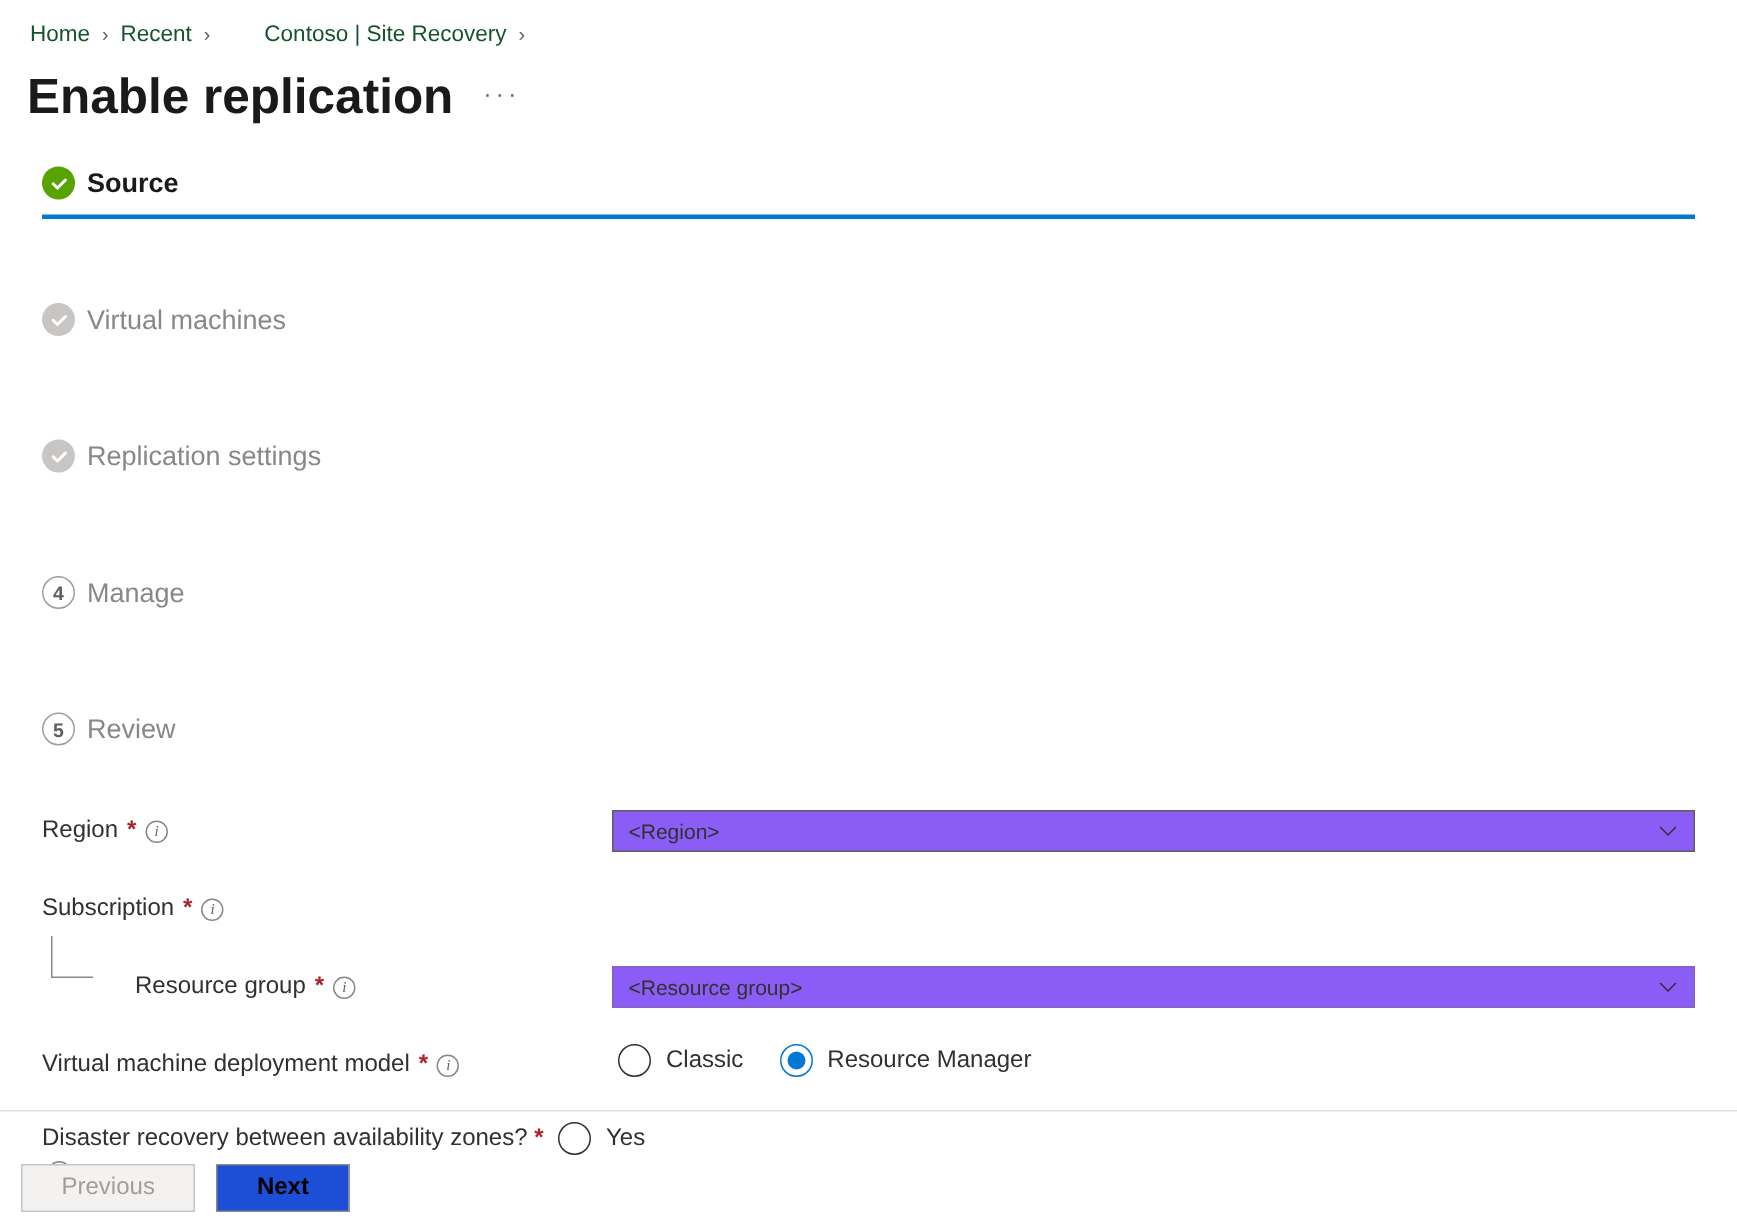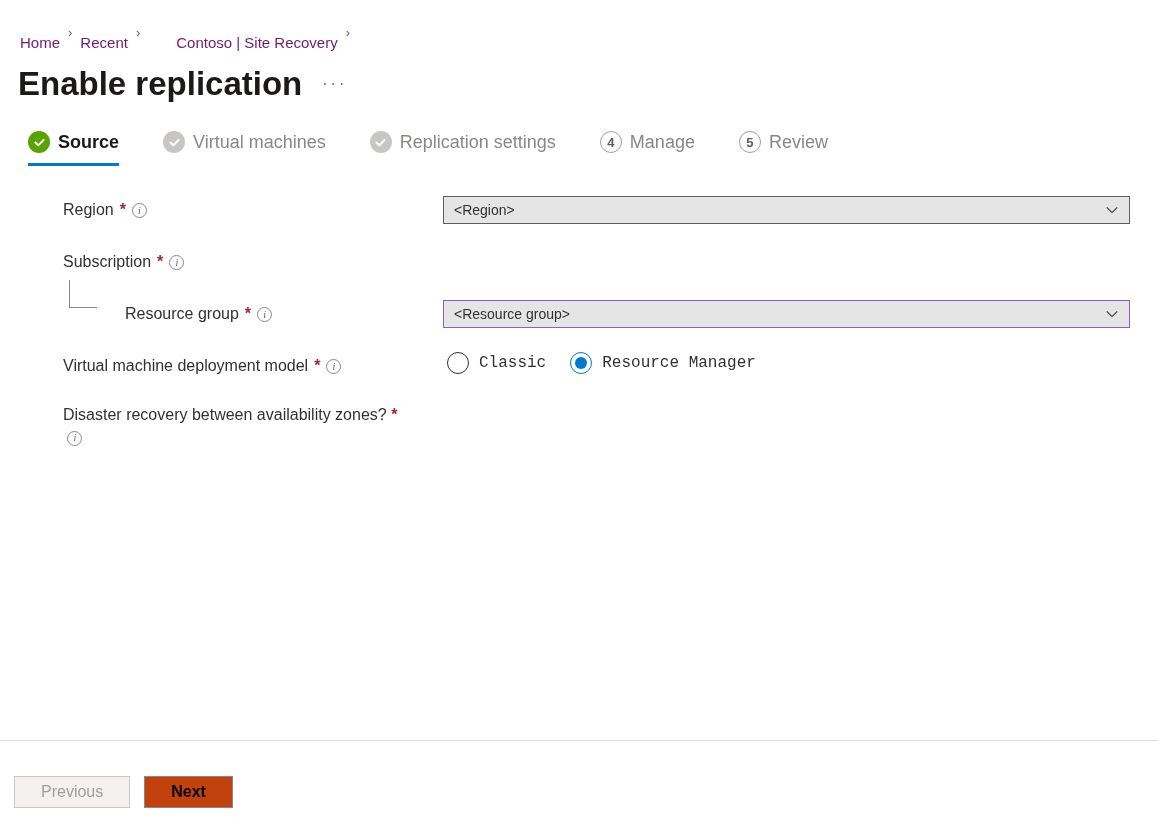--- a/index.html
+++ b/index.html
@@ -16,24 +16,23 @@
       position: relative;
     }
     .breadcrumb {
       display: flex;
       align-items: center;
       padding: 14px 20px;
       gap: 8px;
       font-size: 15px;
     }
     .breadcrumb-link {
-      color: #701a75;
+      color: #14532d;
       text-decoration: none;
       cursor: pointer;
-      margin-top: 20px;
     }
     .breadcrumb-sep {
       color: #605e5c;
       font-size: 13px;
     }
     .page-title-row {
       display: flex;
       align-items: center;
       padding: 0 20px 28px 18px;
       gap: 20px;
@@ -45,23 +44,24 @@
     }
     .ellipsis-icon {
       font-size: 16px;
       color: #605e5c;
       cursor: pointer;
       letter-spacing: 3px;
     }
 
     .tabs {
       display: flex;
-      gap: 44px;
+      gap: 56px;
       padding: 0 28px 0 28px;
       margin-bottom: 30px;
+      flex-direction: column;
     }
     .tab {
       display: flex;
       align-items: center;
       gap: 8px;
       padding-bottom: 10px;
       cursor: pointer;
       font-size: 18px;
       color: #8a8886;
       border-bottom: 3px solid transparent;
@@ -91,21 +91,20 @@
       border: 1.5px solid #a19f9d;
       color: #605e5c;
       font-size: 13px;
       font-weight: 600;
     }
     .check-svg { width: 13px; height: 13px; }
     .check-svg path { stroke: #fff; stroke-width: 2.5; fill: none; stroke-linecap: round; stroke-linejoin: round; }
 
     .form {
       padding: 0 28px;
-      margin-left: 35px;
     }
     .form-row {
       display: flex;
       align-items: flex-start;
       margin-bottom: 24px;
     }
     .form-label-col {
       width: 380px;
       display: flex;
       align-items: center;
@@ -149,21 +148,21 @@
       color: #605e5c;
       font-style: italic;
       font-family: Georgia, serif;
       cursor: pointer;
     }
 
     .dropdown {
       width: 100%;
       height: 28px;
       border: 1px solid #605e5c;
-      background: #e5e5e5;
+      background: #8b5cf6;
       display: flex;
       align-items: center;
       justify-content: space-between;
       padding: 0 10px;
       font-size: 14px;
       color: #323130;
       cursor: pointer;
     }
     .dropdown.focused {
       border-color: #8661c5;
@@ -190,21 +189,20 @@
       align-items: center;
       padding-left: 4px;
     }
     .radio-option {
       display: flex;
       align-items: center;
       gap: 10px;
       cursor: pointer;
       font-size: 16px;
       color: #323130;
-      font-family: Liberation Mono, monospace;
     }
     .radio-circle {
       width: 22px;
       height: 22px;
       border-radius: 50%;
       border: 1.5px solid #323130;
       display: inline-flex;
       align-items: center;
       justify-content: center;
       flex-shrink: 0;
@@ -233,21 +231,21 @@
       top: 776px;
       display: flex;
       gap: 14px;
     }
     .btn {
       min-width: 60px;
       padding: 6px 26px;
       font-size: 16px;
       text-align: center;
       border: 1px solid #8a8886;
-      background: #c2410c;
+      background: #1d4ed8;
       cursor: pointer;
       font-family: inherit;
     }
     .btn.disabled {
       background: #f3f2f1;
       color: #a19f9d;
       border-color: #c8c6c4;
       cursor: default;
     }
     .btn.primary {
@@ -378,20 +376,24 @@
   <div class="form-row">
     <div class="form-label-col label-multiline" style="max-width:340px; flex-wrap:wrap; align-items:flex-start;">
       <span>
         <span>Disaster recovery between availability zones?</span>
         <span class="required"> *</span>
         &nbsp;<span class="info-icon" style="vertical-align:middle;">i</span>
       </span>
     </div>
     <div class="form-field-col">
       <div class="radio-group-vert">
+        <label class="radio-option">
+          <span class="radio-circle"></span>
+          <span>Yes</span>
+        </label>
       </div>
     </div>
   </div>
 
 </div>
 
 <div class="footer-divider"></div>
 <div class="footer">
   <button class="btn disabled">Previous</button>
   <button class="btn primary">Next</button>

